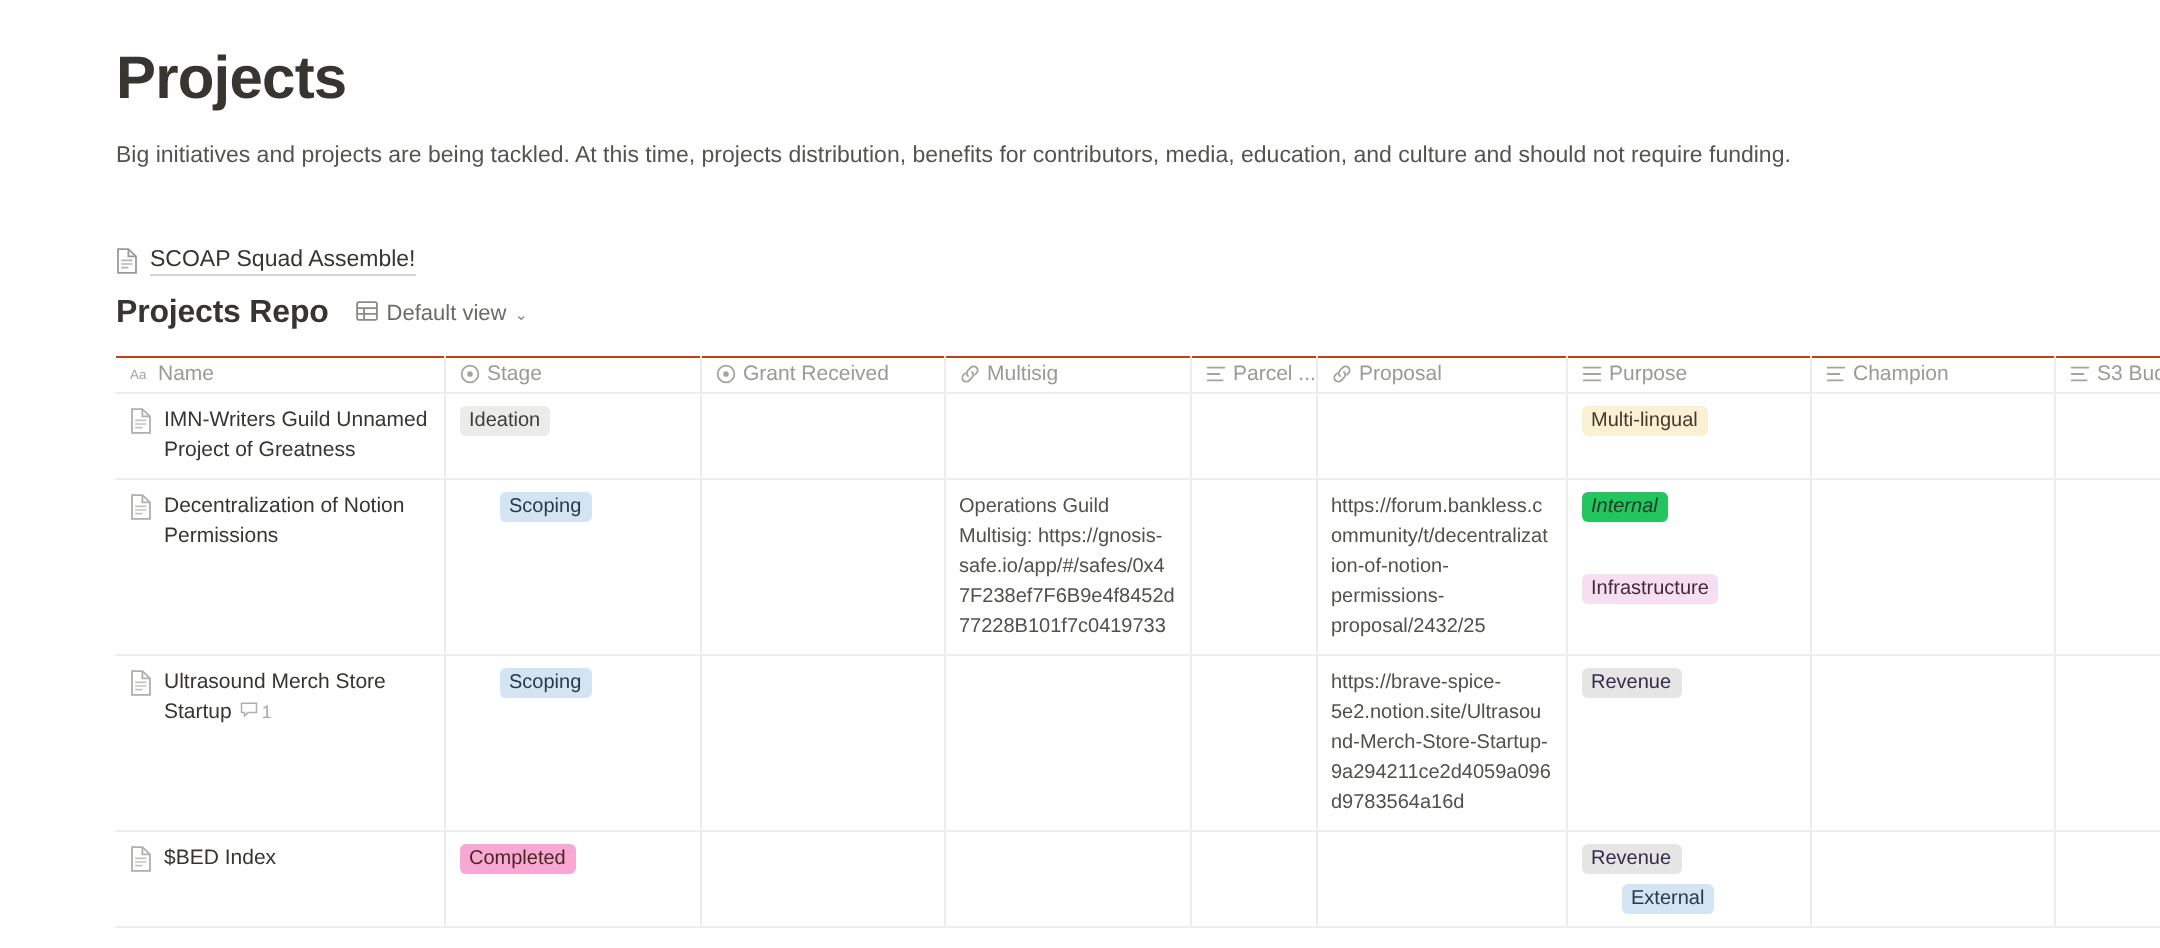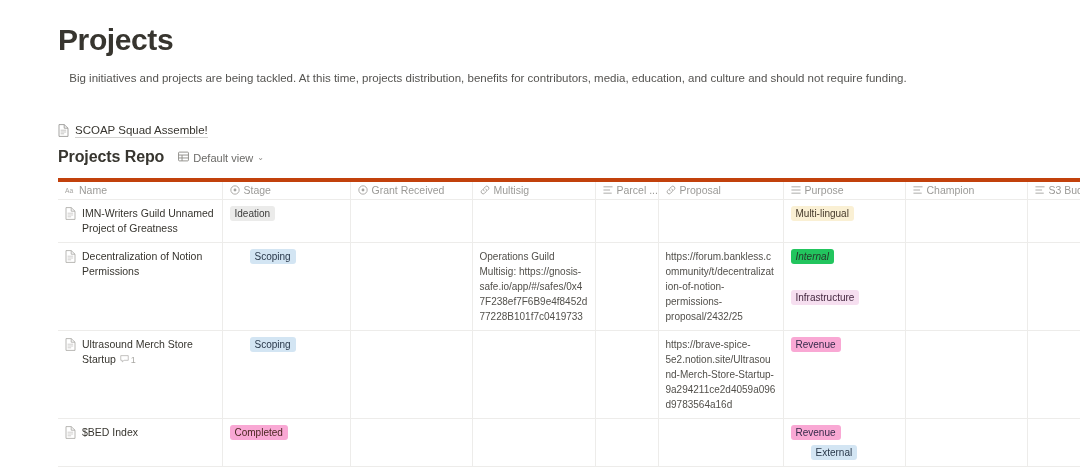--- a/index.html
+++ b/index.html
@@ -34,21 +34,20 @@
     line-height: 36px;
     margin: 0;
     color: #37352f;
   }
   .page-desc {
     font-size: 11.5px;
     line-height: 16px;
     color: #545350;
     margin: 12px 0 13px 0;
     max-width: 860px;
-    text-align: center;
   }
 
   
   .doc-link-row {
     display: flex;
     align-items: center;
     gap: 6px;
     margin: 36px 0 0 58px;
     height: 16px;
   }
@@ -96,21 +95,21 @@
     width: 1080px;
   }
   table.db th, table.db td {
     text-align: left;
     vertical-align: top;
     border-bottom: 1px solid #edecea;
     border-right: 1px solid #edecea;
     padding: 0;
   }
   table.db th {
-    border-top: 4px solid #c2410c;
+    border-top: 1px solid #c2410c;
     height: 17px;
     font-weight: normal;
     margin-top: 27px;
   }
   .th-inner {
     display: flex;
     align-items: center;
     gap: 4px;
     padding: 2px 7px 2px 7px;
     font-size: 10.5px;
@@ -165,21 +164,21 @@
     padding: 1px 5px;
     border-radius: 3px;
     white-space: nowrap;
   }
   .tag-gray    { background: #ebebea; color: #3c3c3b; }
   .tag-blue    { background: #d3e5f3; color: #29384a; margin-left: 20px; }
   .tag-red     { background: #f9a8d4; color: #4a2620; }
   .tag-yellow  { background: #faf0d4; color: #45392a; }
   .tag-green   { background: #22c55e; color: #26392a; font-style: italic; }
   .tag-pink    { background: #f6dff0; color: #452740; margin-top: 21px; }
-  .tag-purple  { background: #f9a8d4; color: #342a4a; }
+  .tag-purple  { background: #e5e5e5; color: #342a4a; }
 
   
   .doc-ico svg { display: block; }
 
   
   col.c-name   { width: 164px; }
   col.c-stage  { width: 128px; }
   col.c-grant  { width: 122px; }
   col.c-multi  { width: 123px; }
   col.c-parcel { width: 63px; }

